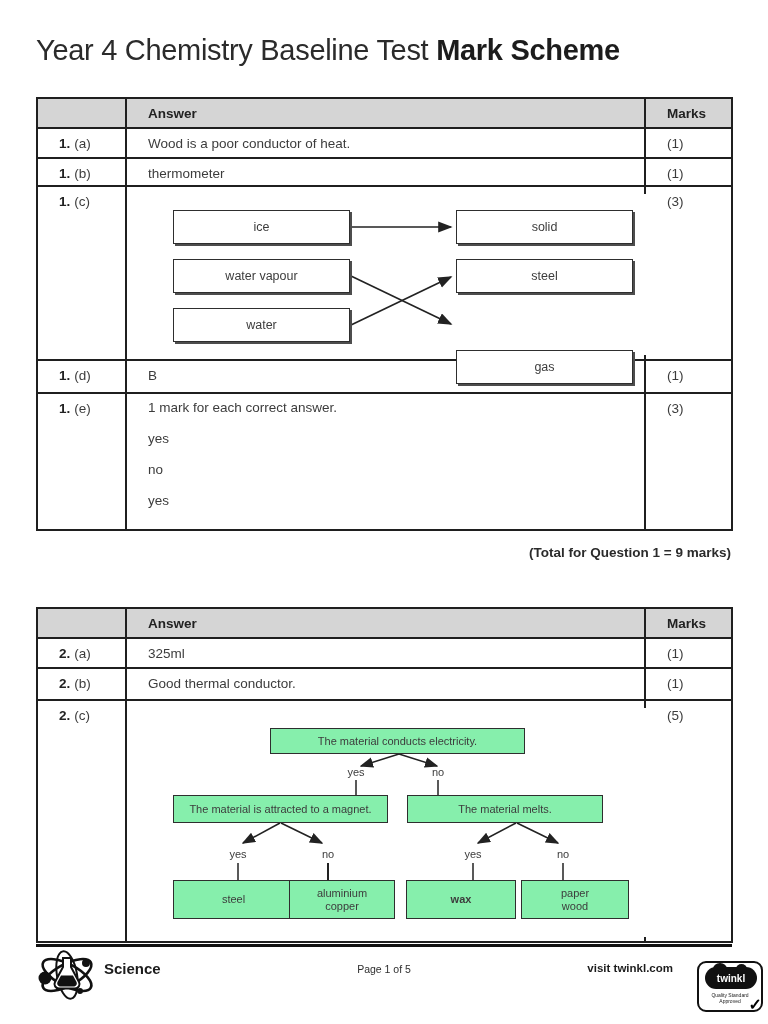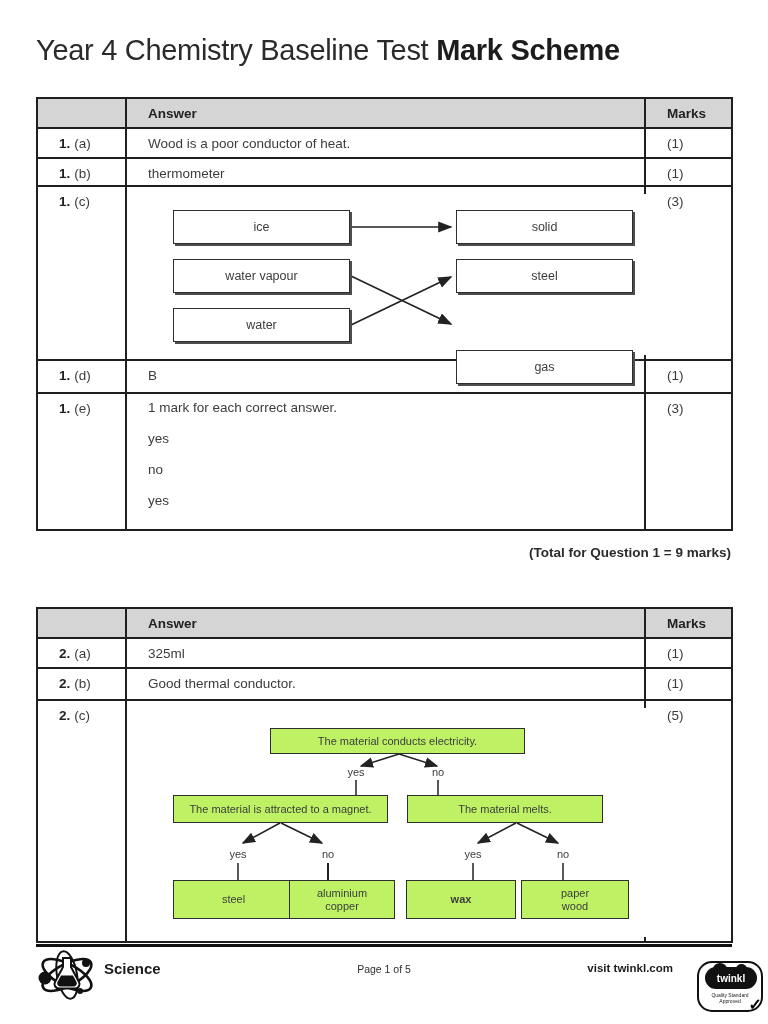--- a/index.html
+++ b/index.html
@@ -26,33 +26,33 @@
   td.marks-cell{padding-left:11px;}
   .ans-line{margin:0 0 17px 0;line-height:14px;}
 
   
   .match-diagram{position:relative;width:515px;height:161px;background:#fff;}
   .mbox{position:absolute;width:177px;height:34px;border:1.5px solid #2e2e2e;box-shadow:2px 2px 0 #4d4d4d;background:#fff;display:flex;align-items:center;justify-content:center;font-size:12.5px;}
   .diagram-svg{position:absolute;left:0;top:0;}
 
   
   .flow-diagram{position:relative;width:515px;height:229px;background:#fff;font-size:11px;}
-  .fbox{position:absolute;border:1.4px solid #2e2e2e;background:#bef264;display:flex;flex-direction:column;align-items:center;justify-content:center;text-align:right;line-height:13px;}
+  .fbox{position:absolute;border:1.4px solid #2e2e2e;background:#86efac;display:flex;flex-direction:column;align-items:center;justify-content:center;text-align:right;line-height:13px;}
   .flabel{position:absolute;transform:translateX(-50%);font-size:11px;color:#3c3c3c;}
 
   
   .total-line{position:absolute;right:37px;top:545px;font-size:13.5px;font-weight:bold;color:#2b2b2b;}
 
   
   .footer-rule{position:absolute;left:36px;top:944px;width:696px;height:3px;background:#111;}
   .science-icon{position:absolute;left:36px;top:948px;}
   .science-label{position:absolute;left:104px;top:960px;font-size:15px;font-weight:bold;color:#1c1c1c;}
   .page-num{position:absolute;left:0;top:963px;width:768px;text-align:center;font-size:10.5px;color:#2e2e2e;}
   .visit{position:absolute;right:95px;top:962px;font-size:11.5px;font-weight:bold;color:#1c1c1c;}
-  .badge{position:absolute;left:697px;top:961px;width:66px;height:51px;border:2px solid #111;border-radius:15px;background:#fff;}
+  .badge{position:absolute;left:697px;top:961px;width:66px;height:51px;border:2px solid #111;border-radius:9px;background:#fff;}
   .badge-cloud{position:absolute;left:6px;top:4px;width:52px;height:22px;background:#111;border-radius:11px;display:flex;align-items:center;justify-content:center;}
   .badge-cloud::before{content:"";position:absolute;left:8px;top:-4px;width:14px;height:12px;background:#111;border-radius:50%;}
   .badge-cloud::after{content:"";position:absolute;right:10px;top:-3px;width:11px;height:10px;background:#111;border-radius:50%;}
   .badge-brand{color:#fff;font-size:10px;font-weight:bold;position:relative;z-index:2;}
   .badge-small{position:absolute;left:0;top:29px;width:100%;text-align:center;font-size:5px;line-height:6px;color:#222;}
   .badge-check{position:absolute;right:-1px;bottom:-4px;font-size:16px;font-weight:bold;color:#000;}
 </style>
 </head>
 <body>
 

